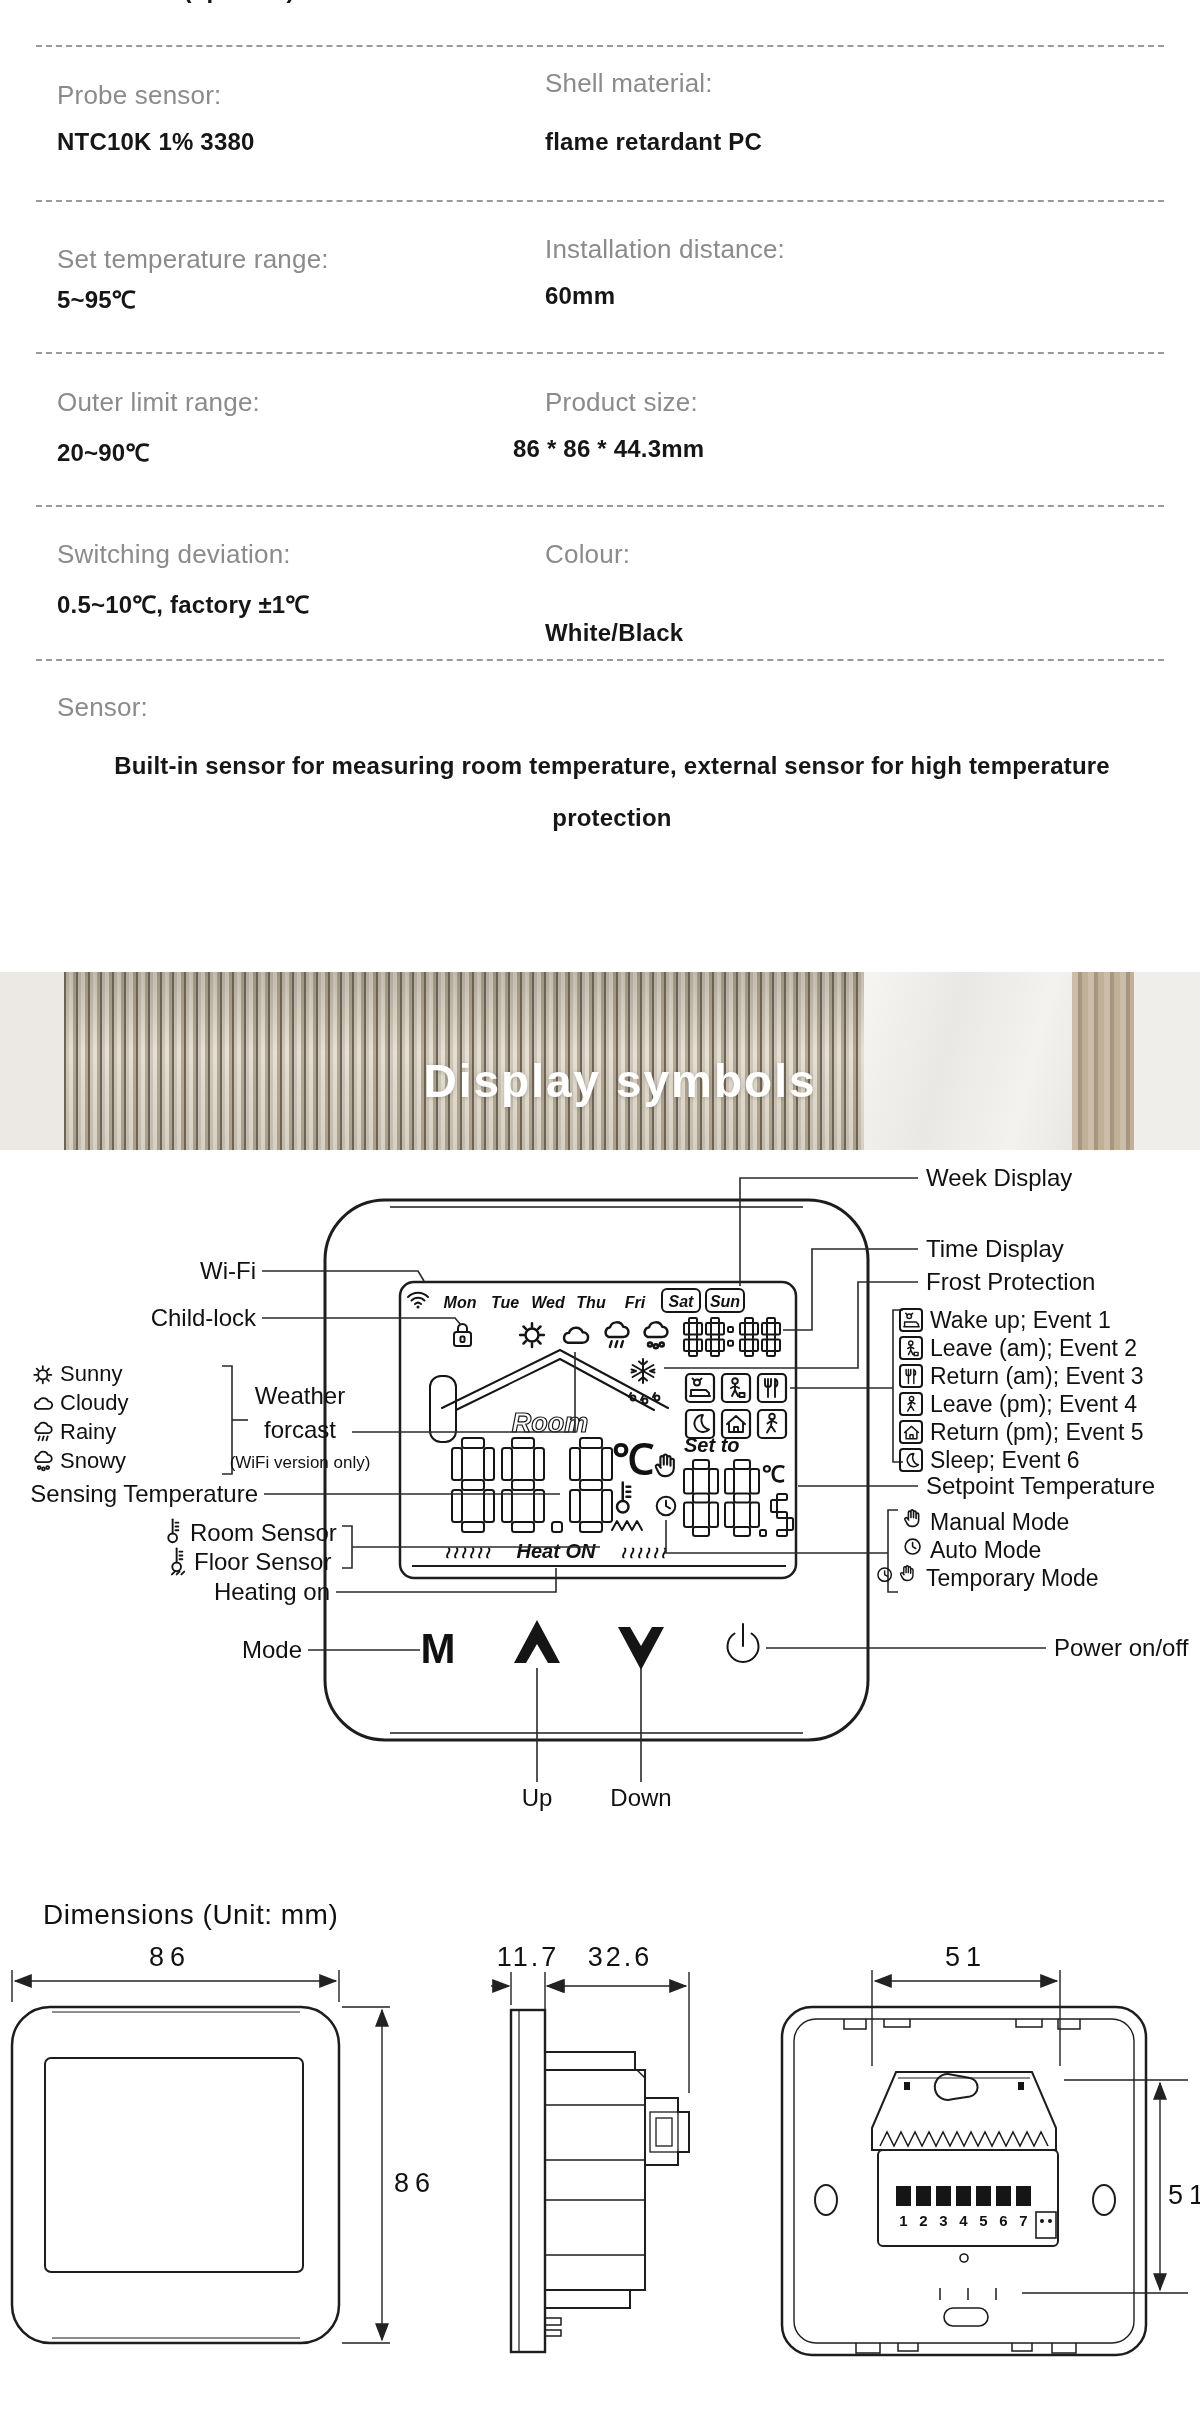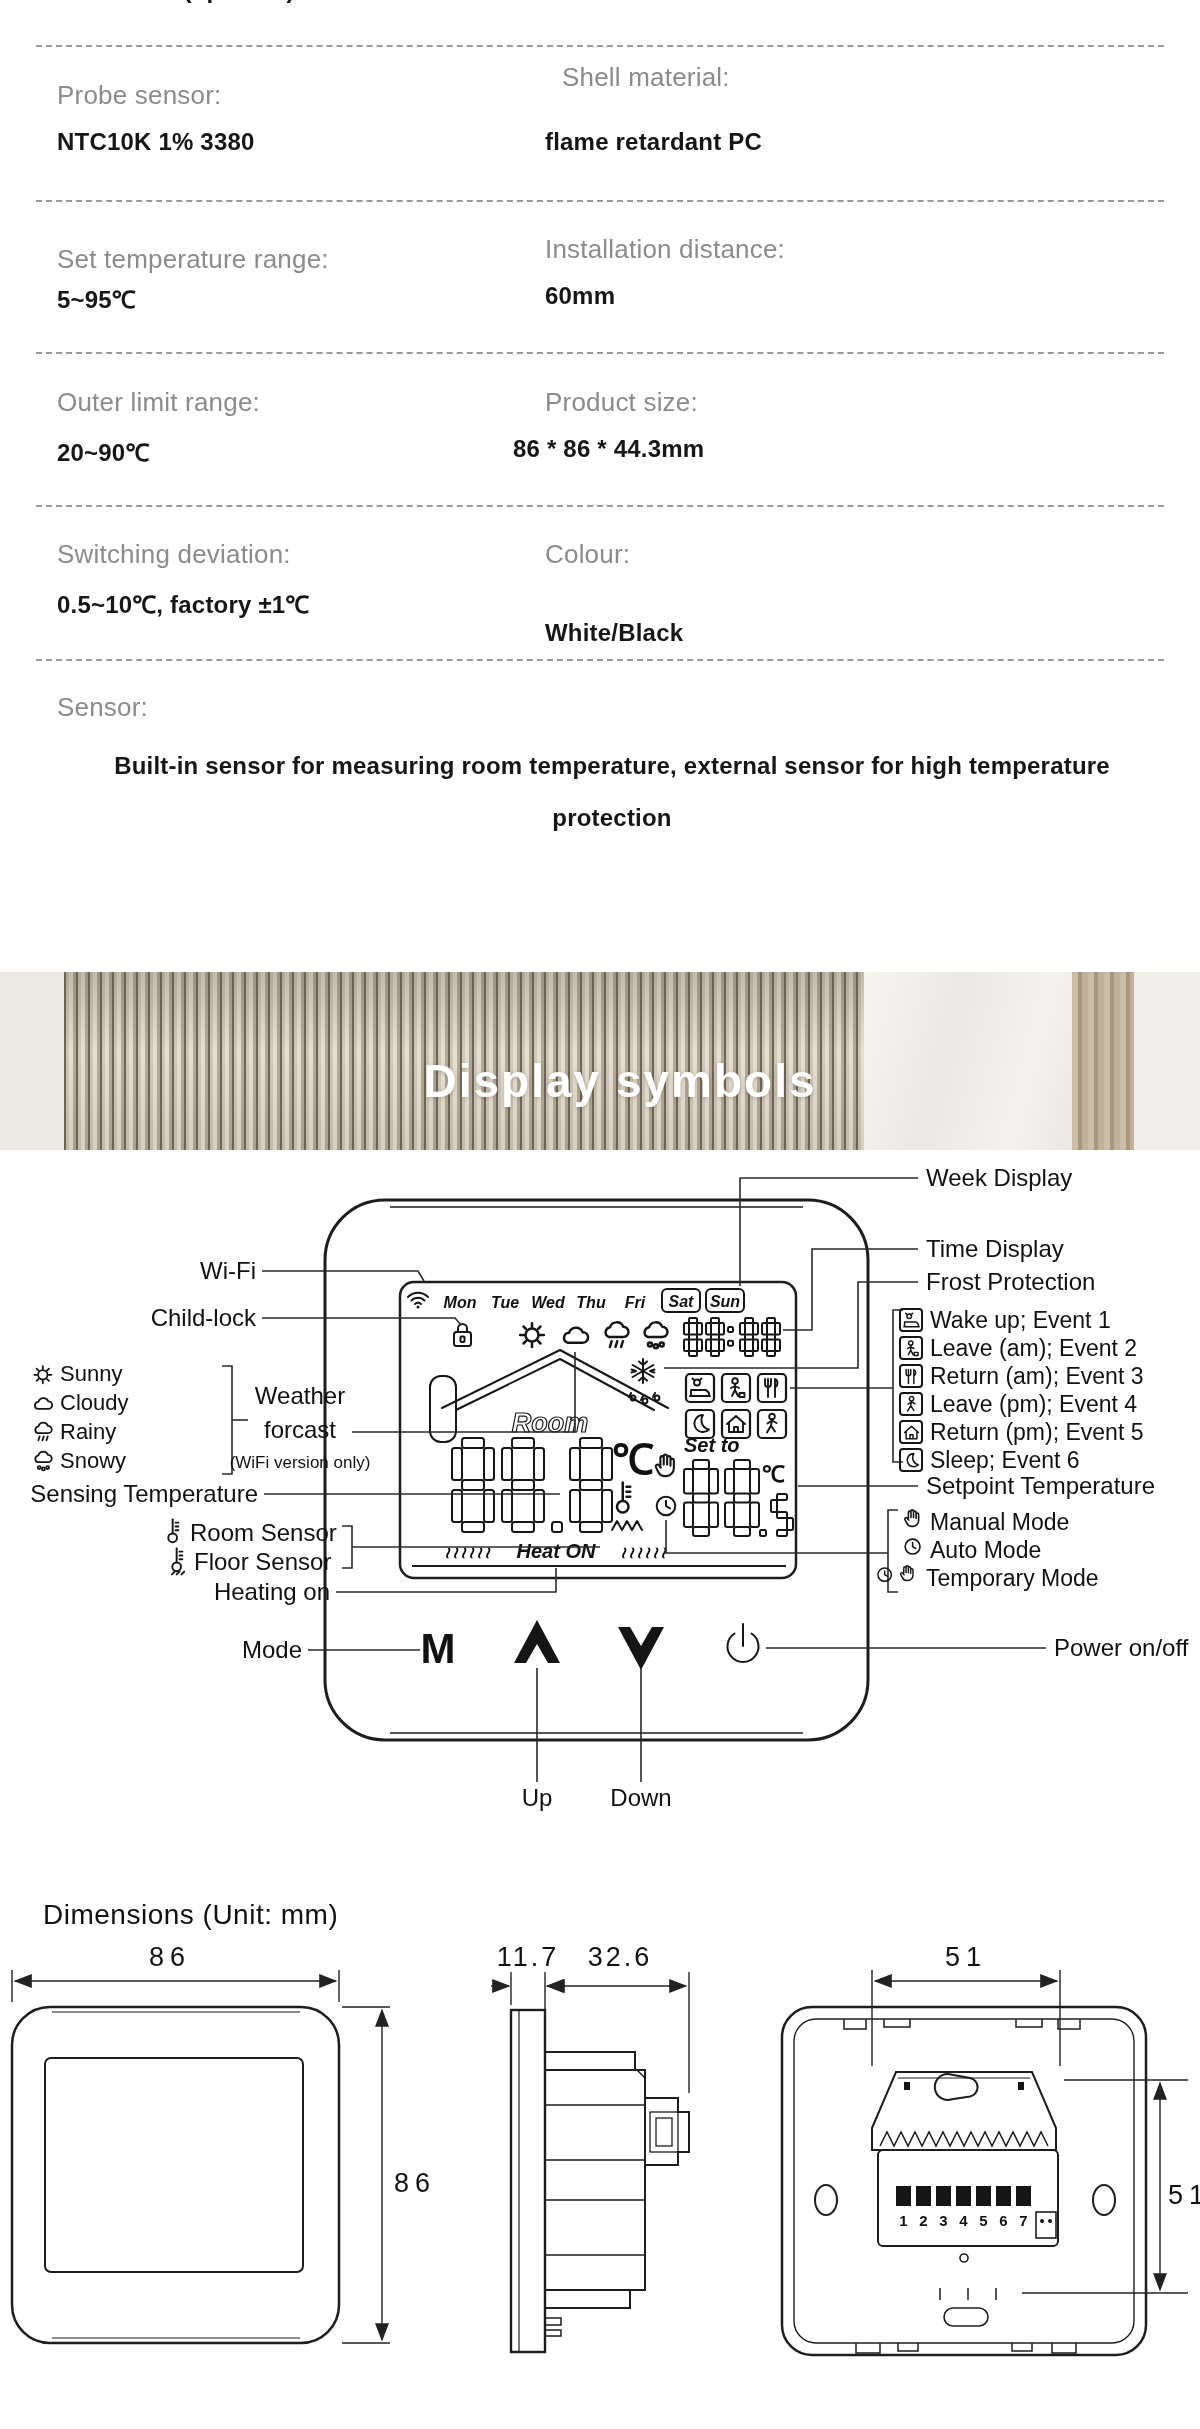--- a/index.html
+++ b/index.html
@@ -58,21 +58,21 @@
 
   <div class="abs dash" style="left:36px;top:45px;width:1128px;"></div>
   <div class="abs dash" style="left:36px;top:200px;width:1128px;"></div>
   <div class="abs dash" style="left:36px;top:352px;width:1128px;"></div>
   <div class="abs dash" style="left:36px;top:505px;width:1128px;"></div>
   <div class="abs dash" style="left:36px;top:659px;width:1128px;"></div>
 
   <div>
     <div class="abs spec-label" style="left:57px;top:80px;">Probe sensor:</div>
     <div class="abs spec-value" style="left:57px;top:128px;">NTC10K 1% 3380</div>
-    <div class="abs spec-label" style="left:545px;top:62px;margin-left:17px;">Shell material:</div>
+    <div class="abs spec-label" style="left:545px;top:68px;">Shell material:</div>
     <div class="abs spec-value" style="left:545px;top:128px;">flame retardant PC</div>
   </div>
 
   <div>
     <div class="abs spec-label" style="left:57px;top:244px;">Set temperature range:</div>
     <div class="abs spec-value" style="left:57px;top:282px;">5~95℃</div>
     <div class="abs spec-label" style="left:545px;top:234px;">Installation distance:</div>
     <div class="abs spec-value" style="left:545px;top:282px;">60mm</div>
   </div>
 

